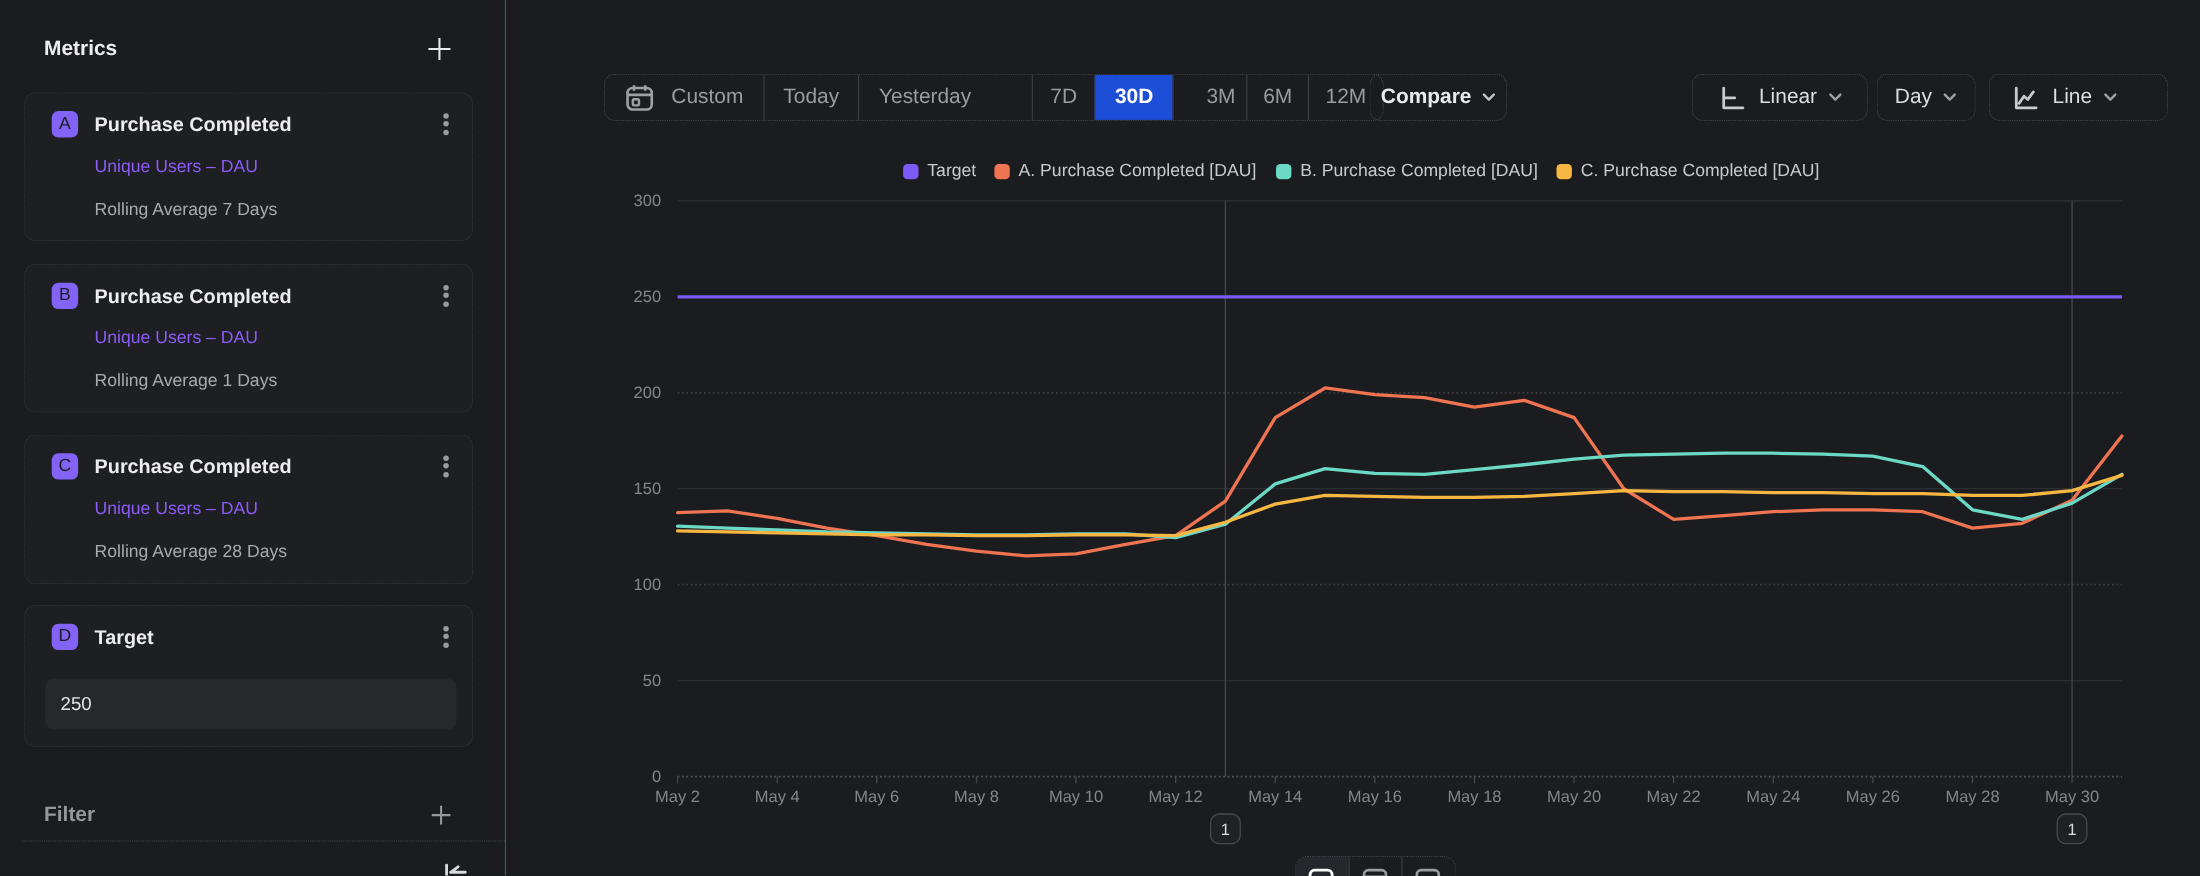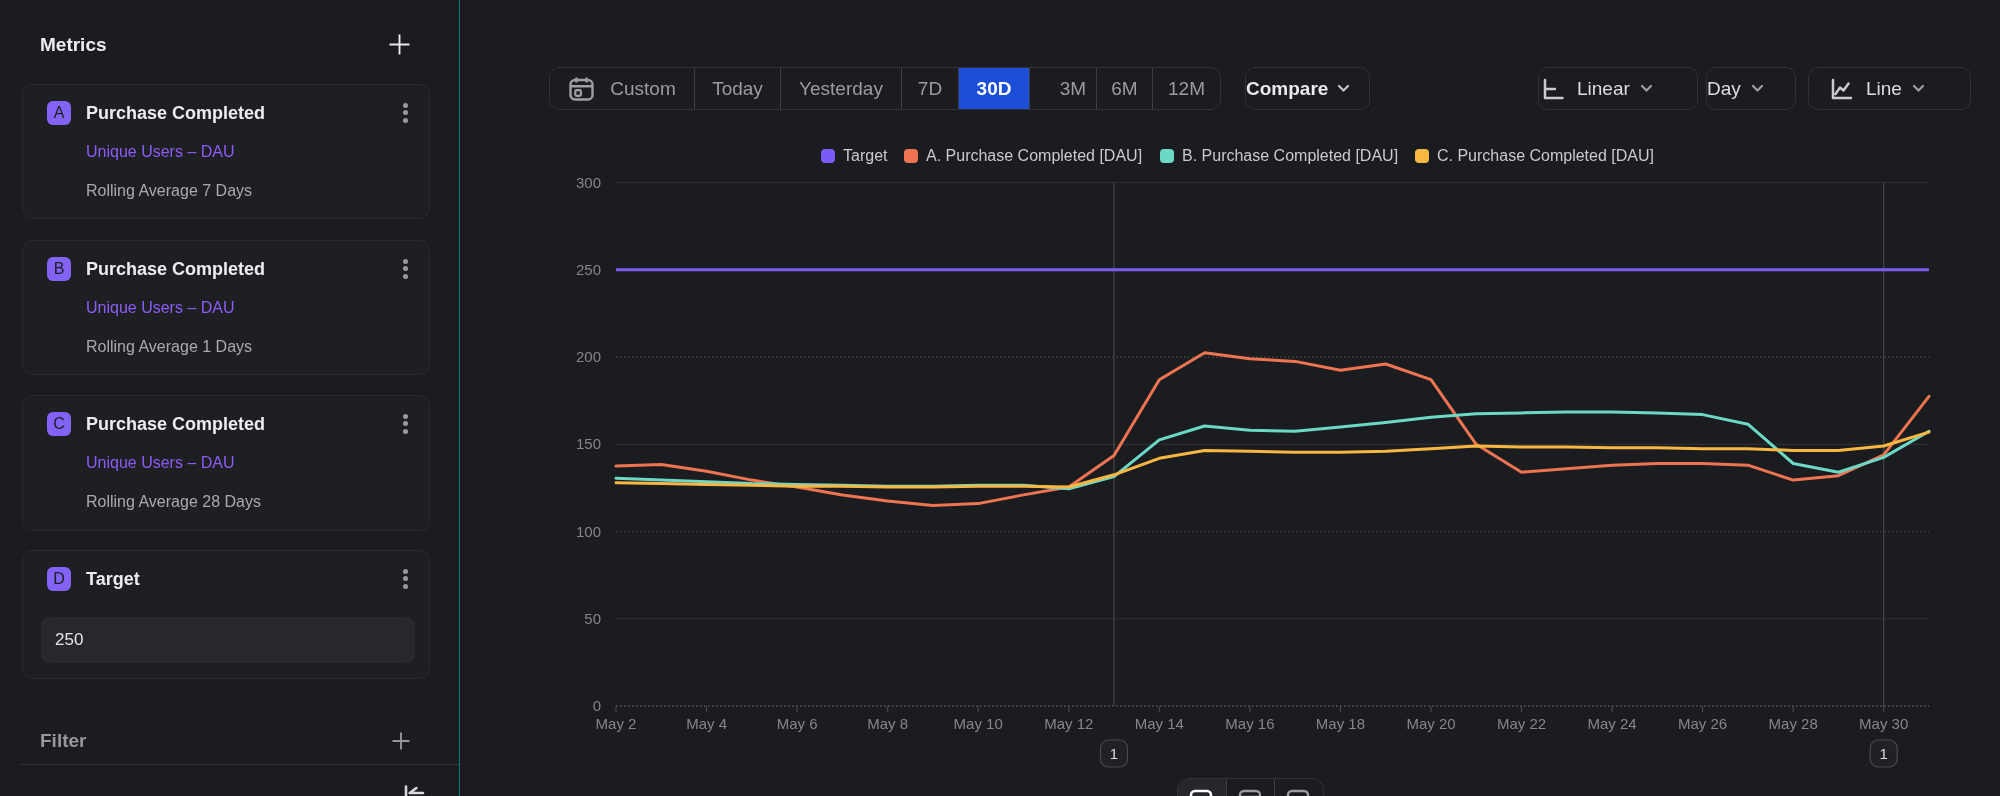--- a/index.html
+++ b/index.html
@@ -25,21 +25,21 @@
   .filter { position:absolute; left:40px; top:730px; font-size:19px; font-weight:700; color:#96979c; }
   #sb-div { position:absolute; left:20px; top:764px; width:439px; border-top:1px dotted #46474b; }
   
   .seg-group { position:absolute; left:549px; top:67px; height:43px; display:flex;
     border:1px dotted #47484d; border-radius:10px; overflow:hidden; }
   .seg { display:flex; align-items:center; justify-content:center; font-size:19px;
     color:#9b9ca1; border-left:1px solid #3e3f44; height:100%; }
   .seg:first-child { border-left:none; }
   .seg.sel { background:#1d4ed8; color:#ffffff; font-weight:700; }
   .btn { position:absolute; top:67px; height:43px; border:1px dotted #47484d; border-radius:10px;
-    display:flex; align-items:center; justify-content:flex-start; font-size:19px; color:#dcdde1; }
+    display:flex; align-items:center; justify-content:center; font-size:19px; color:#dcdde1; }
   
   .lg { position:absolute; top:147px; display:flex; align-items:center; font-size:16px; color:#c9cace; }
   .sw { width:14px; height:14px; border-radius:4px; margin-right:8px; flex:none; }
   
   #mini { position:absolute; left:1177px; top:778px; width:147px; height:40px;
     border:1px dotted #47484d; border-radius:12px; display:flex; overflow:hidden; }
   #mini .cell { flex:1; border-left:1px solid #3c3d41; position:relative; }
   #mini .cell:first-child { border-left:none; background:#26272c; }
 </style>
 </head>
@@ -111,21 +111,21 @@
 <div class="seg-group">
   <div class="seg" style="width:144px;">
     <svg width="27" height="28" viewBox="0 0 27 28" fill="none" stroke="#9fa0a5" stroke-width="2.4" style="margin-right:15px;">
       <rect x="2.5" y="5" width="22" height="19.5" rx="4.5"></rect>
       <path d="M2.5 11.2h22"></path>
       <path d="M8.4 2.6v5 M18.6 2.6v5"></path>
       <rect x="7.3" y="15.2" width="5.6" height="5.6" rx="1.2" stroke-width="2.2"></rect>
     </svg>Custom</div>
   <div class="seg" style="width:86px;">Today</div>
   <div class="seg" style="width:121px;">Yesterday</div>
-  <div class="seg" style="width:57px;">7D</div>
+  <div class="seg" style="width:57px;margin-left:37px;">7D</div>
   <div class="seg sel" style="width:71px;">30D</div>
   <div class="seg" style="width:67px;padding-left:20px;">3M</div>
   <div class="seg" style="width:56px;text-align:center;">6M</div>
   <div class="seg" style="width:68px;">12M</div>
 </div>
 
 <div class="btn" style="left:1245px; width:125px; color:#e9eaed; font-weight:700;">Compare
   <svg width="13" height="9" viewBox="0 0 13 9" fill="none" stroke="#c3c4c8" stroke-width="2.2" stroke-linecap="round" stroke-linejoin="round" style="margin-left:9px;">
       <path d="M2 2l4.5 4.5L11 2"></path>
     </svg>

